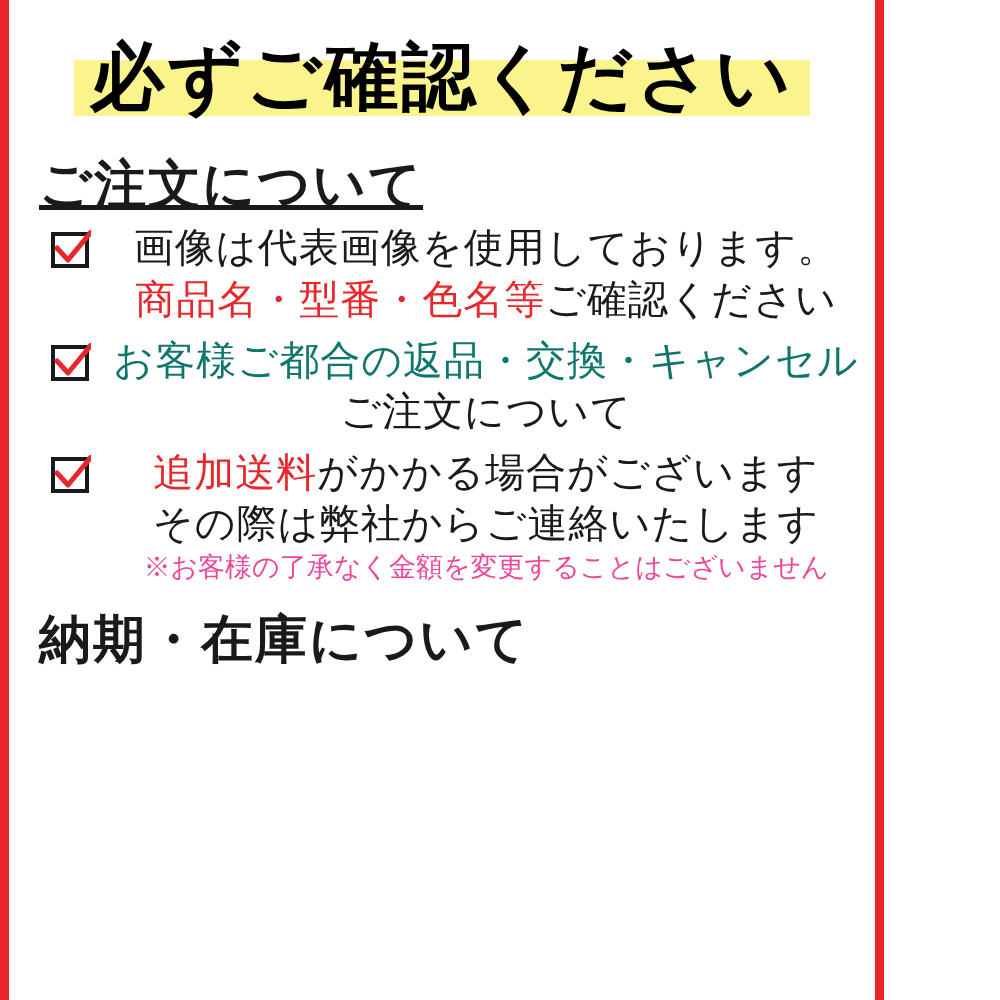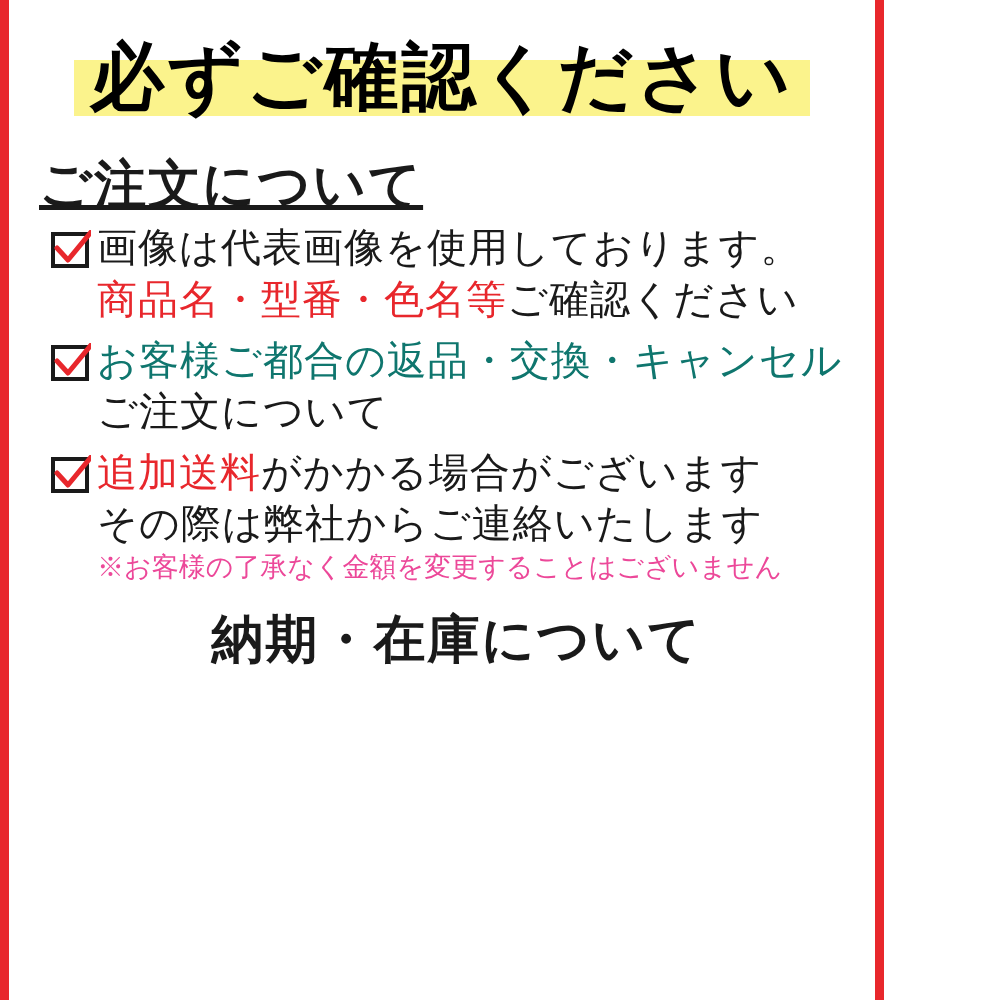--- a/index.html
+++ b/index.html
@@ -72,31 +72,32 @@
   
   .section-heading {
     font-size: 52px;
     font-weight: bold;
     color: #1a1a1a;
     letter-spacing: 2px;
     margin: 0 0 6px 30px;
     line-height: 1.2;
   }
   #sec1-heading { margin-top: 30px; text-decoration: underline; }
-  #sec2-heading { margin-top: 24px; text-align: center; }
+  #sec2-heading { margin-top: 24px; }
 
   .items {
     margin: 0;
     padding: 0;
     list-style: none;
   }
   .item {
     display: flex;
     align-items: flex-start;
     margin: 0 0 10px 42px;
+    text-align: center;
   }
   .check {
     flex: 0 0 auto;
     width: 40px;
     height: 40px;
     margin-top: 8px;
     margin-right: 6px;
     position: relative;
   }
   .check svg { display: block; }

